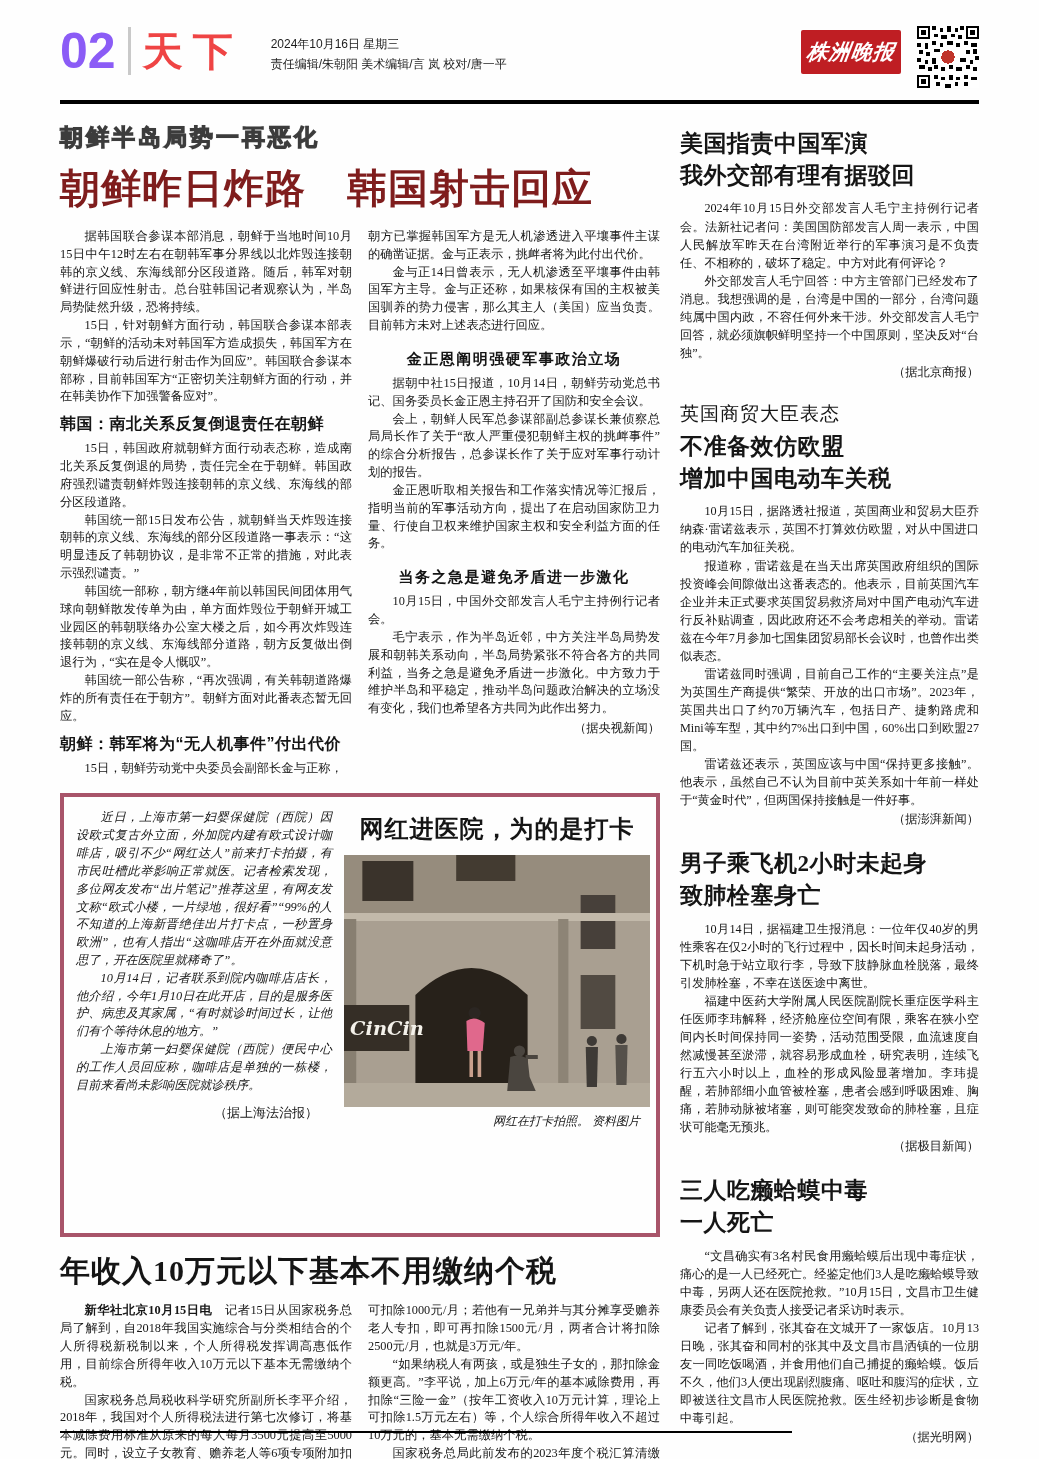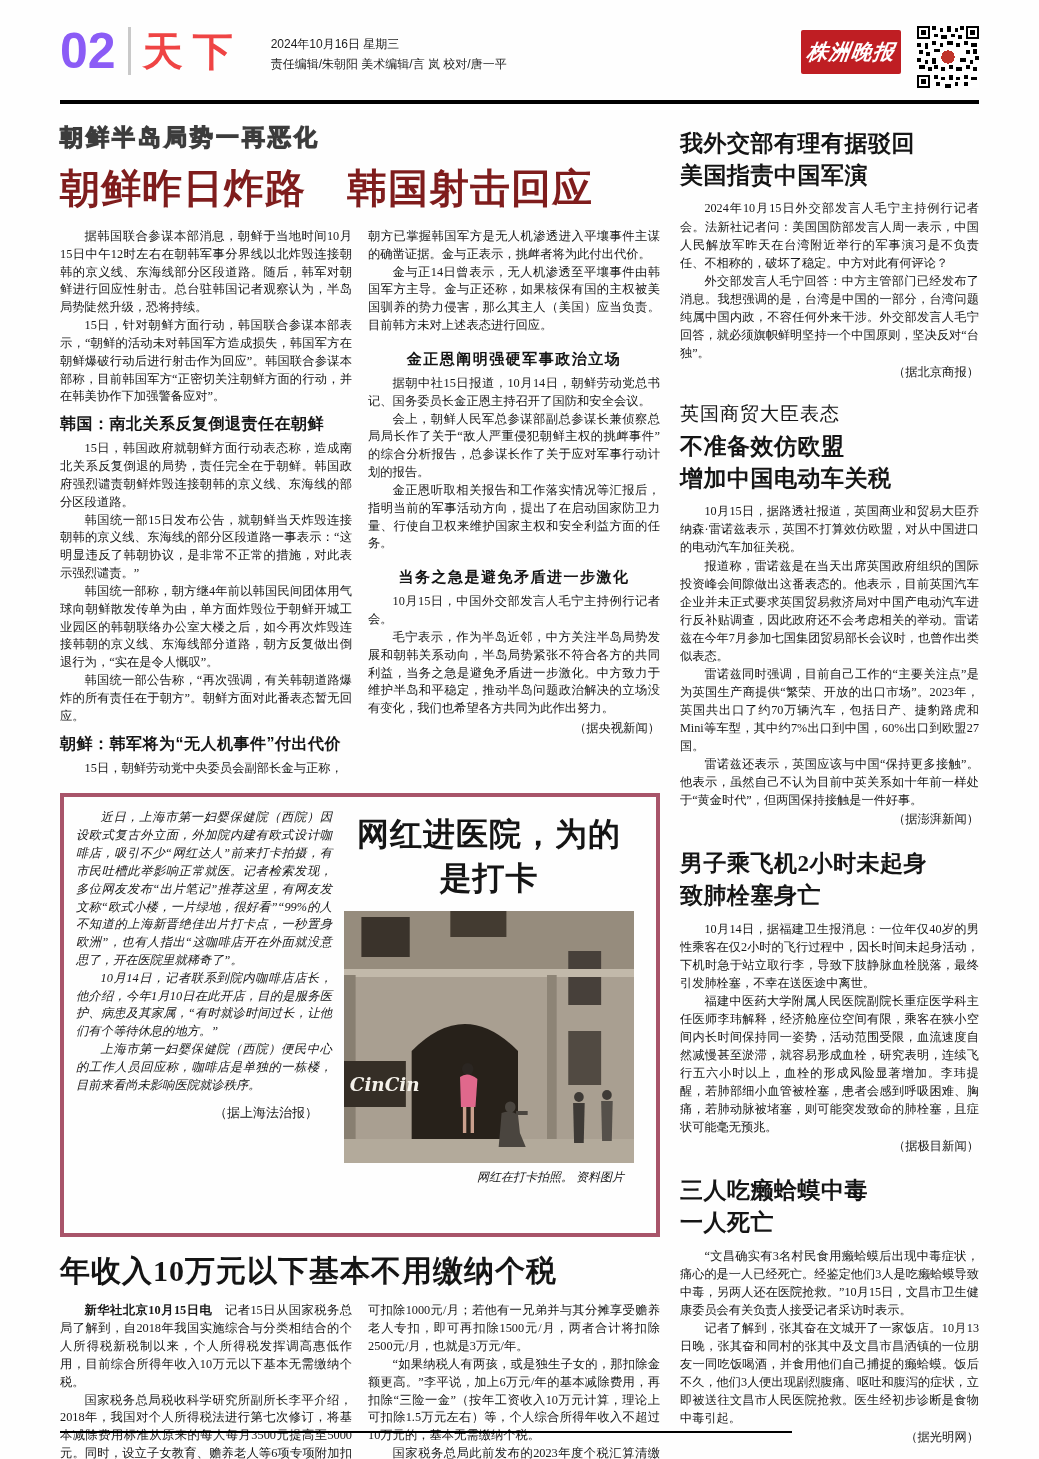--- a/index.html
+++ b/index.html
@@ -33,27 +33,27 @@
   .headline { margin-top:8px; font-family:"Liberation Sans","DejaVu Sans",sans-serif; font-weight:900; font-size:40px; letter-spacing:1px; color:#7f1d1d; }
   .two-col { display:grid; grid-template-columns:1fr 1fr; column-gap:16px; margin-top:12px; }
   .bp { font-size:12.3px; line-height:1.45; text-align:justify; text-indent:2em; color:#161616; }
   .bp b { font-weight:700; }
   .bp.ni { text-indent:0; }
   .sub-h { font-family:"Liberation Sans","DejaVu Sans",sans-serif; font-size:16px; font-weight:700; margin:8px 0 5px 0; letter-spacing:0.5px; }
   .sub-hc { font-size:15px; font-weight:600; text-align:center; margin:15px 0 6px 0; letter-spacing:1.5px; }
   .attr { font-size:12.3px; text-align:right; margin-top:2px; }
 
   
-  .pbox { margin-top:16px; border:4px solid #a8546a; height:444px; padding:12px 22px 8px 12px;
+  .pbox { margin-top:16px; border:4px solid #a8546a; height:444px; padding:12px 6px 8px 12px;
     display:grid; grid-template-columns:256px 1fr; column-gap:12px; }
   .pbox-text { font-style:italic; font-size:12px; line-height:1.56; }
   .pbox-text p { text-indent:2em; text-align:justify; }
   .pbox-text .attr { font-style:normal; font-size:13px; padding-right:14px; margin-top:8px; }
   .pbox-right { display:flex; flex-direction:column; }
-  .pbox-title { font-weight:900; font-size:32px; text-align:center; letter-spacing:1px; margin:4px 0 10px 0; }
+  .pbox-title { font-weight:900; font-size:24px; text-align:center; letter-spacing:1px; margin:4px 0 10px 0; }
   .photo { width:100%; height:252px; display:block; }
   .pcaption { font-style:italic; font-size:12px; text-align:right; padding:6px 10px 0 0; }
 
   
   .tax { margin-top:14px; }
   .tax-headline { font-weight:900; font-size:30px; letter-spacing:1px; }
   .tax .two-col { margin-top:10px; }
 
   
   .sidebar { padding-top:24px; }
@@ -242,22 +242,22 @@
               <p class="bp">“如果纳税人有两孩，或是独生子女的，那扣除金额更高。”李平说，加上6万元/年的基本减除费用，再扣除“三险一金”（按年工资收入10万元计算，理论上可扣除1.5万元左右）等，个人综合所得年收入不超过10万元的，基本无需缴纳个税。</p>
               <p class="bp">国家税务总局此前发布的2023年度个税汇算清缴数据显示，2023年提高3岁以下婴幼儿照护、子女教育、赡养老人专项附加扣除标准后，全国约6700万人享受到了该项政策红利，减税规模超过700亿元，人均减税超1000元。</p>
             </div>
         </div>
       </div>
     </div>
 
     <div class="sidebar" id="sidebar">
         <article class="sb-article">
           <h2 class="sb-title">
+            <div>美国指责中国军演</div>
             <div>我外交部有理有据驳回</div>
-            <div>美国指责中国军演</div>
           </h2>
           <div class="sb-body">
             <p class="bp">2024年10月15日外交部发言人毛宁主持例行记者会。法新社记者问：美国国防部发言人周一表示，中国人民解放军昨天在台湾附近举行的军事演习是不负责任、不相称的，破坏了稳定。中方对此有何评论？</p>
             <p class="bp">外交部发言人毛宁回答：中方主管部门已经发布了消息。我想强调的是，台湾是中国的一部分，台湾问题纯属中国内政，不容任何外来干涉。外交部发言人毛宁回答，就必须旗帜鲜明坚持一个中国原则，坚决反对“台独”。</p>
             <div class="attr">（据北京商报）</div>
           </div>
         </article>
         <article class="sb-article">
           <div class="sb-kicker">英国商贸大臣表态</div>
           <h2 class="sb-title">

